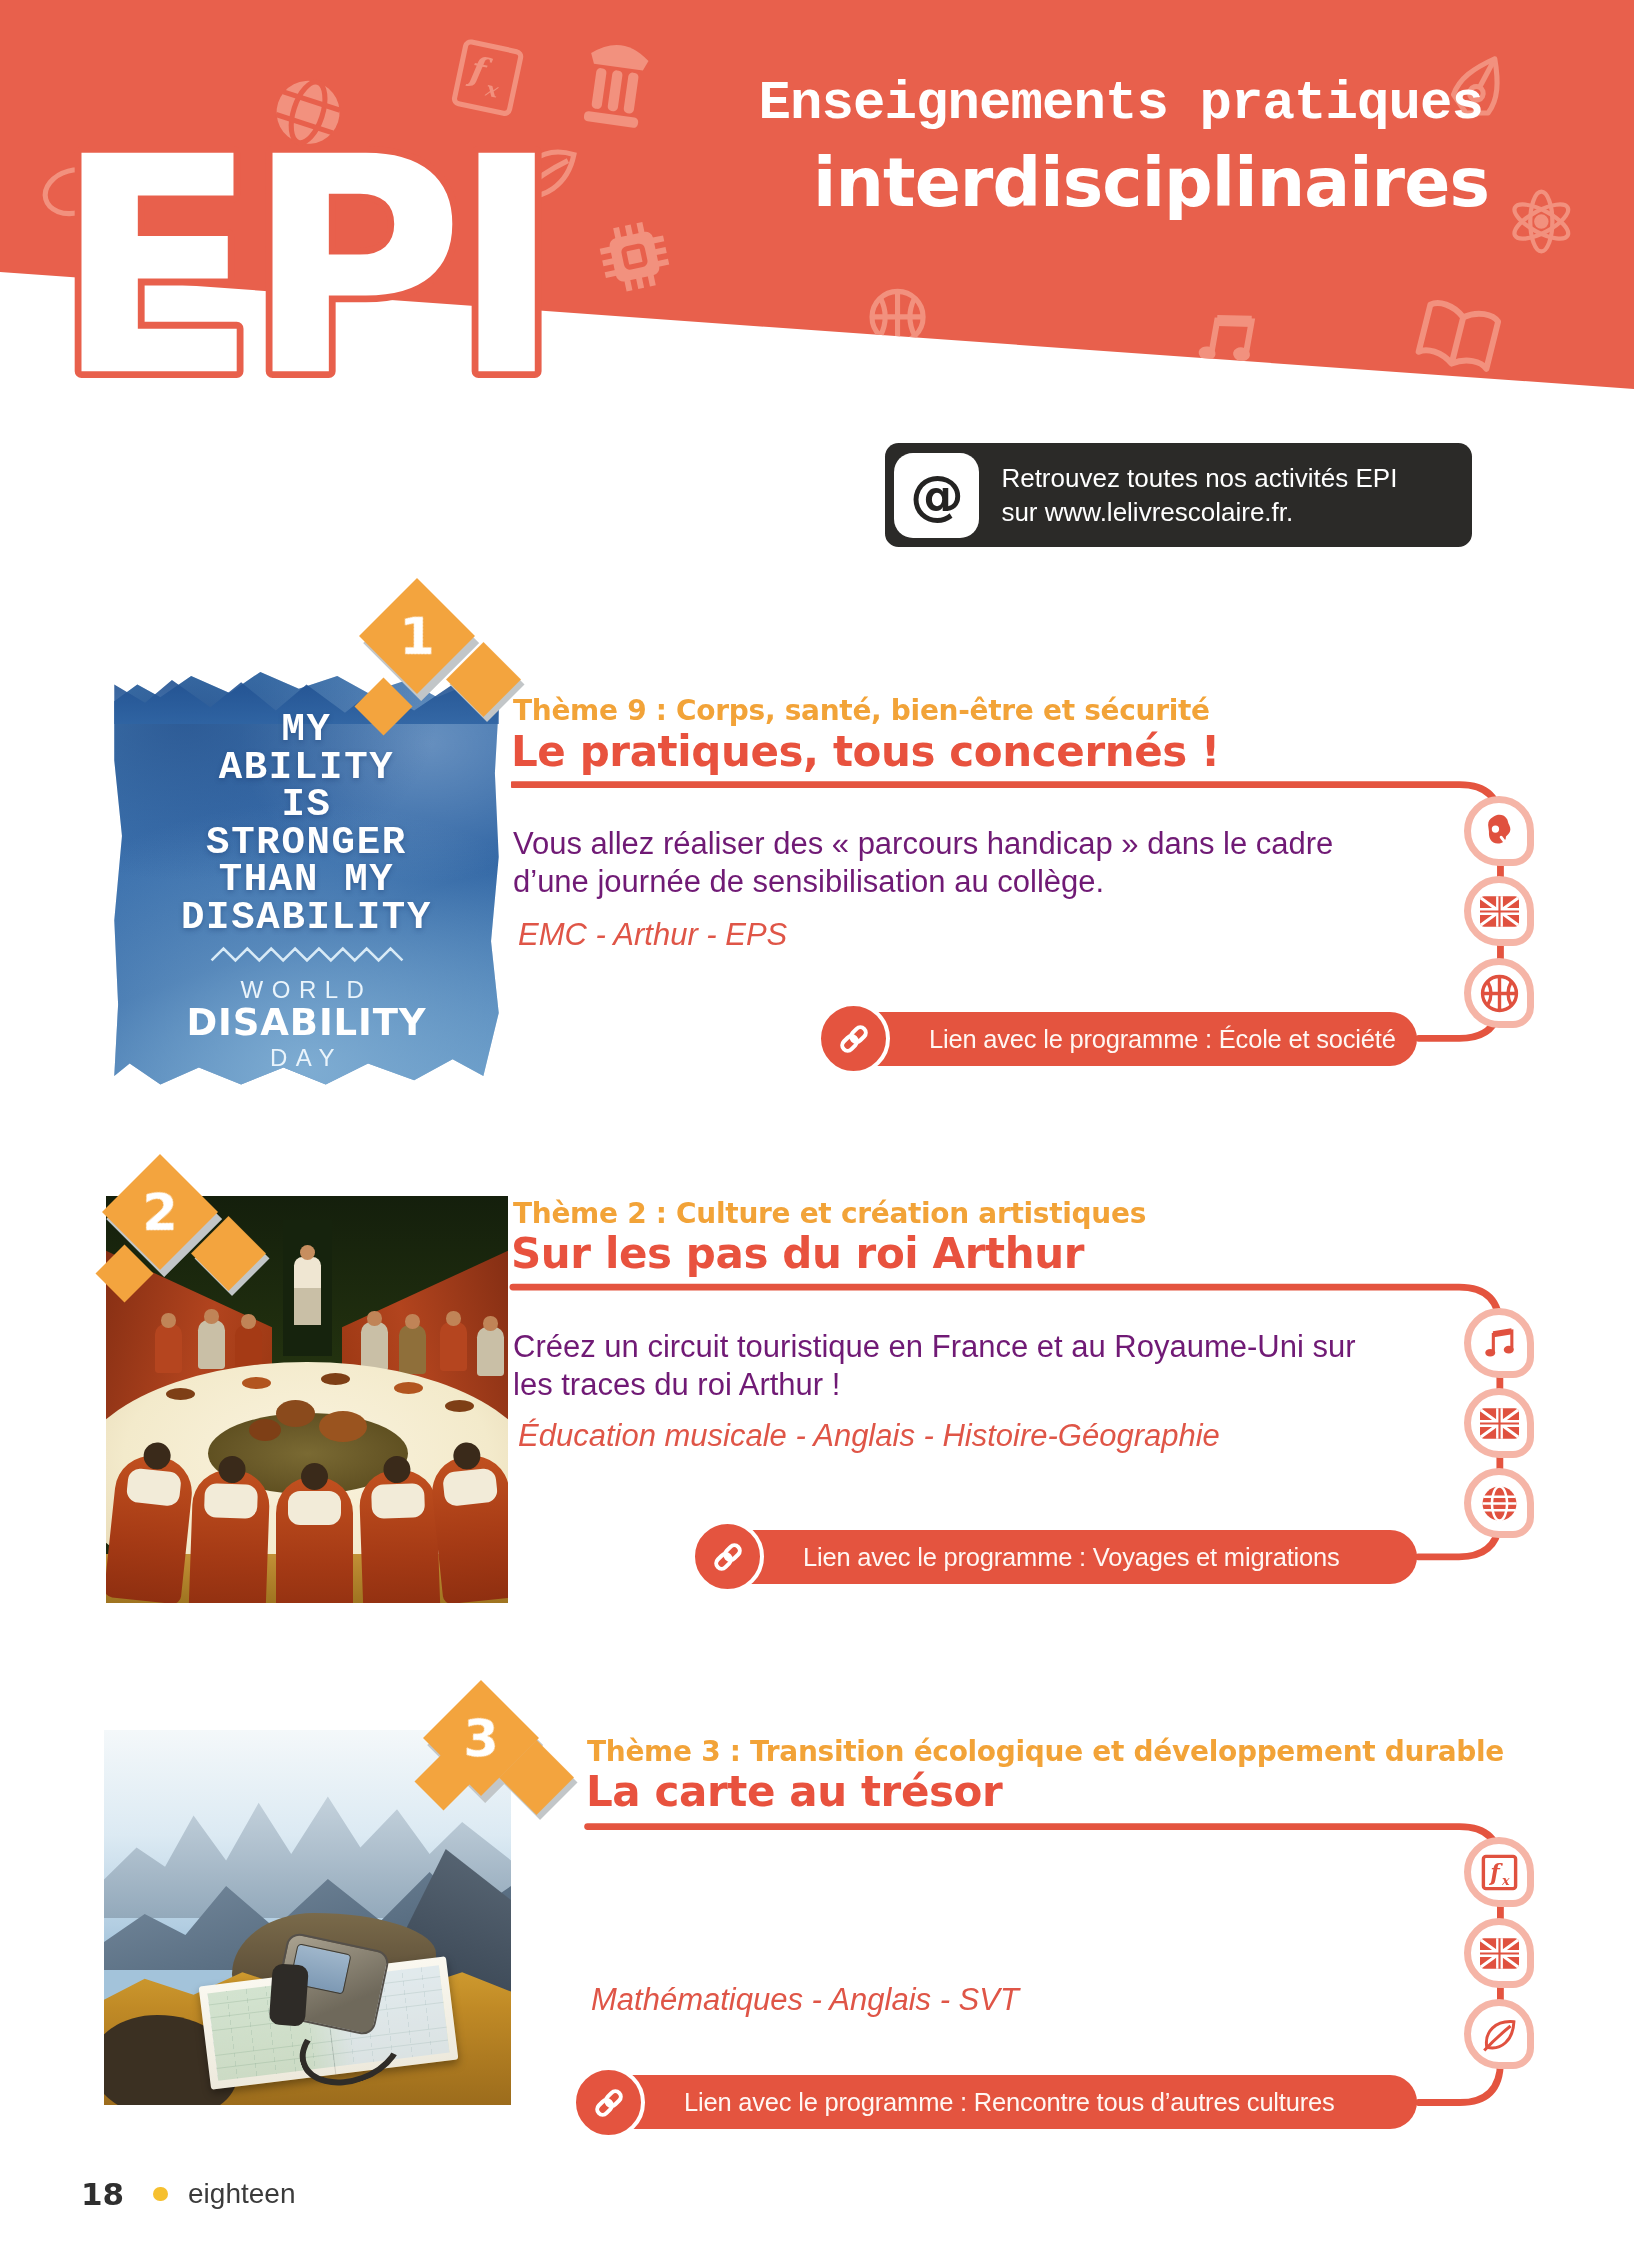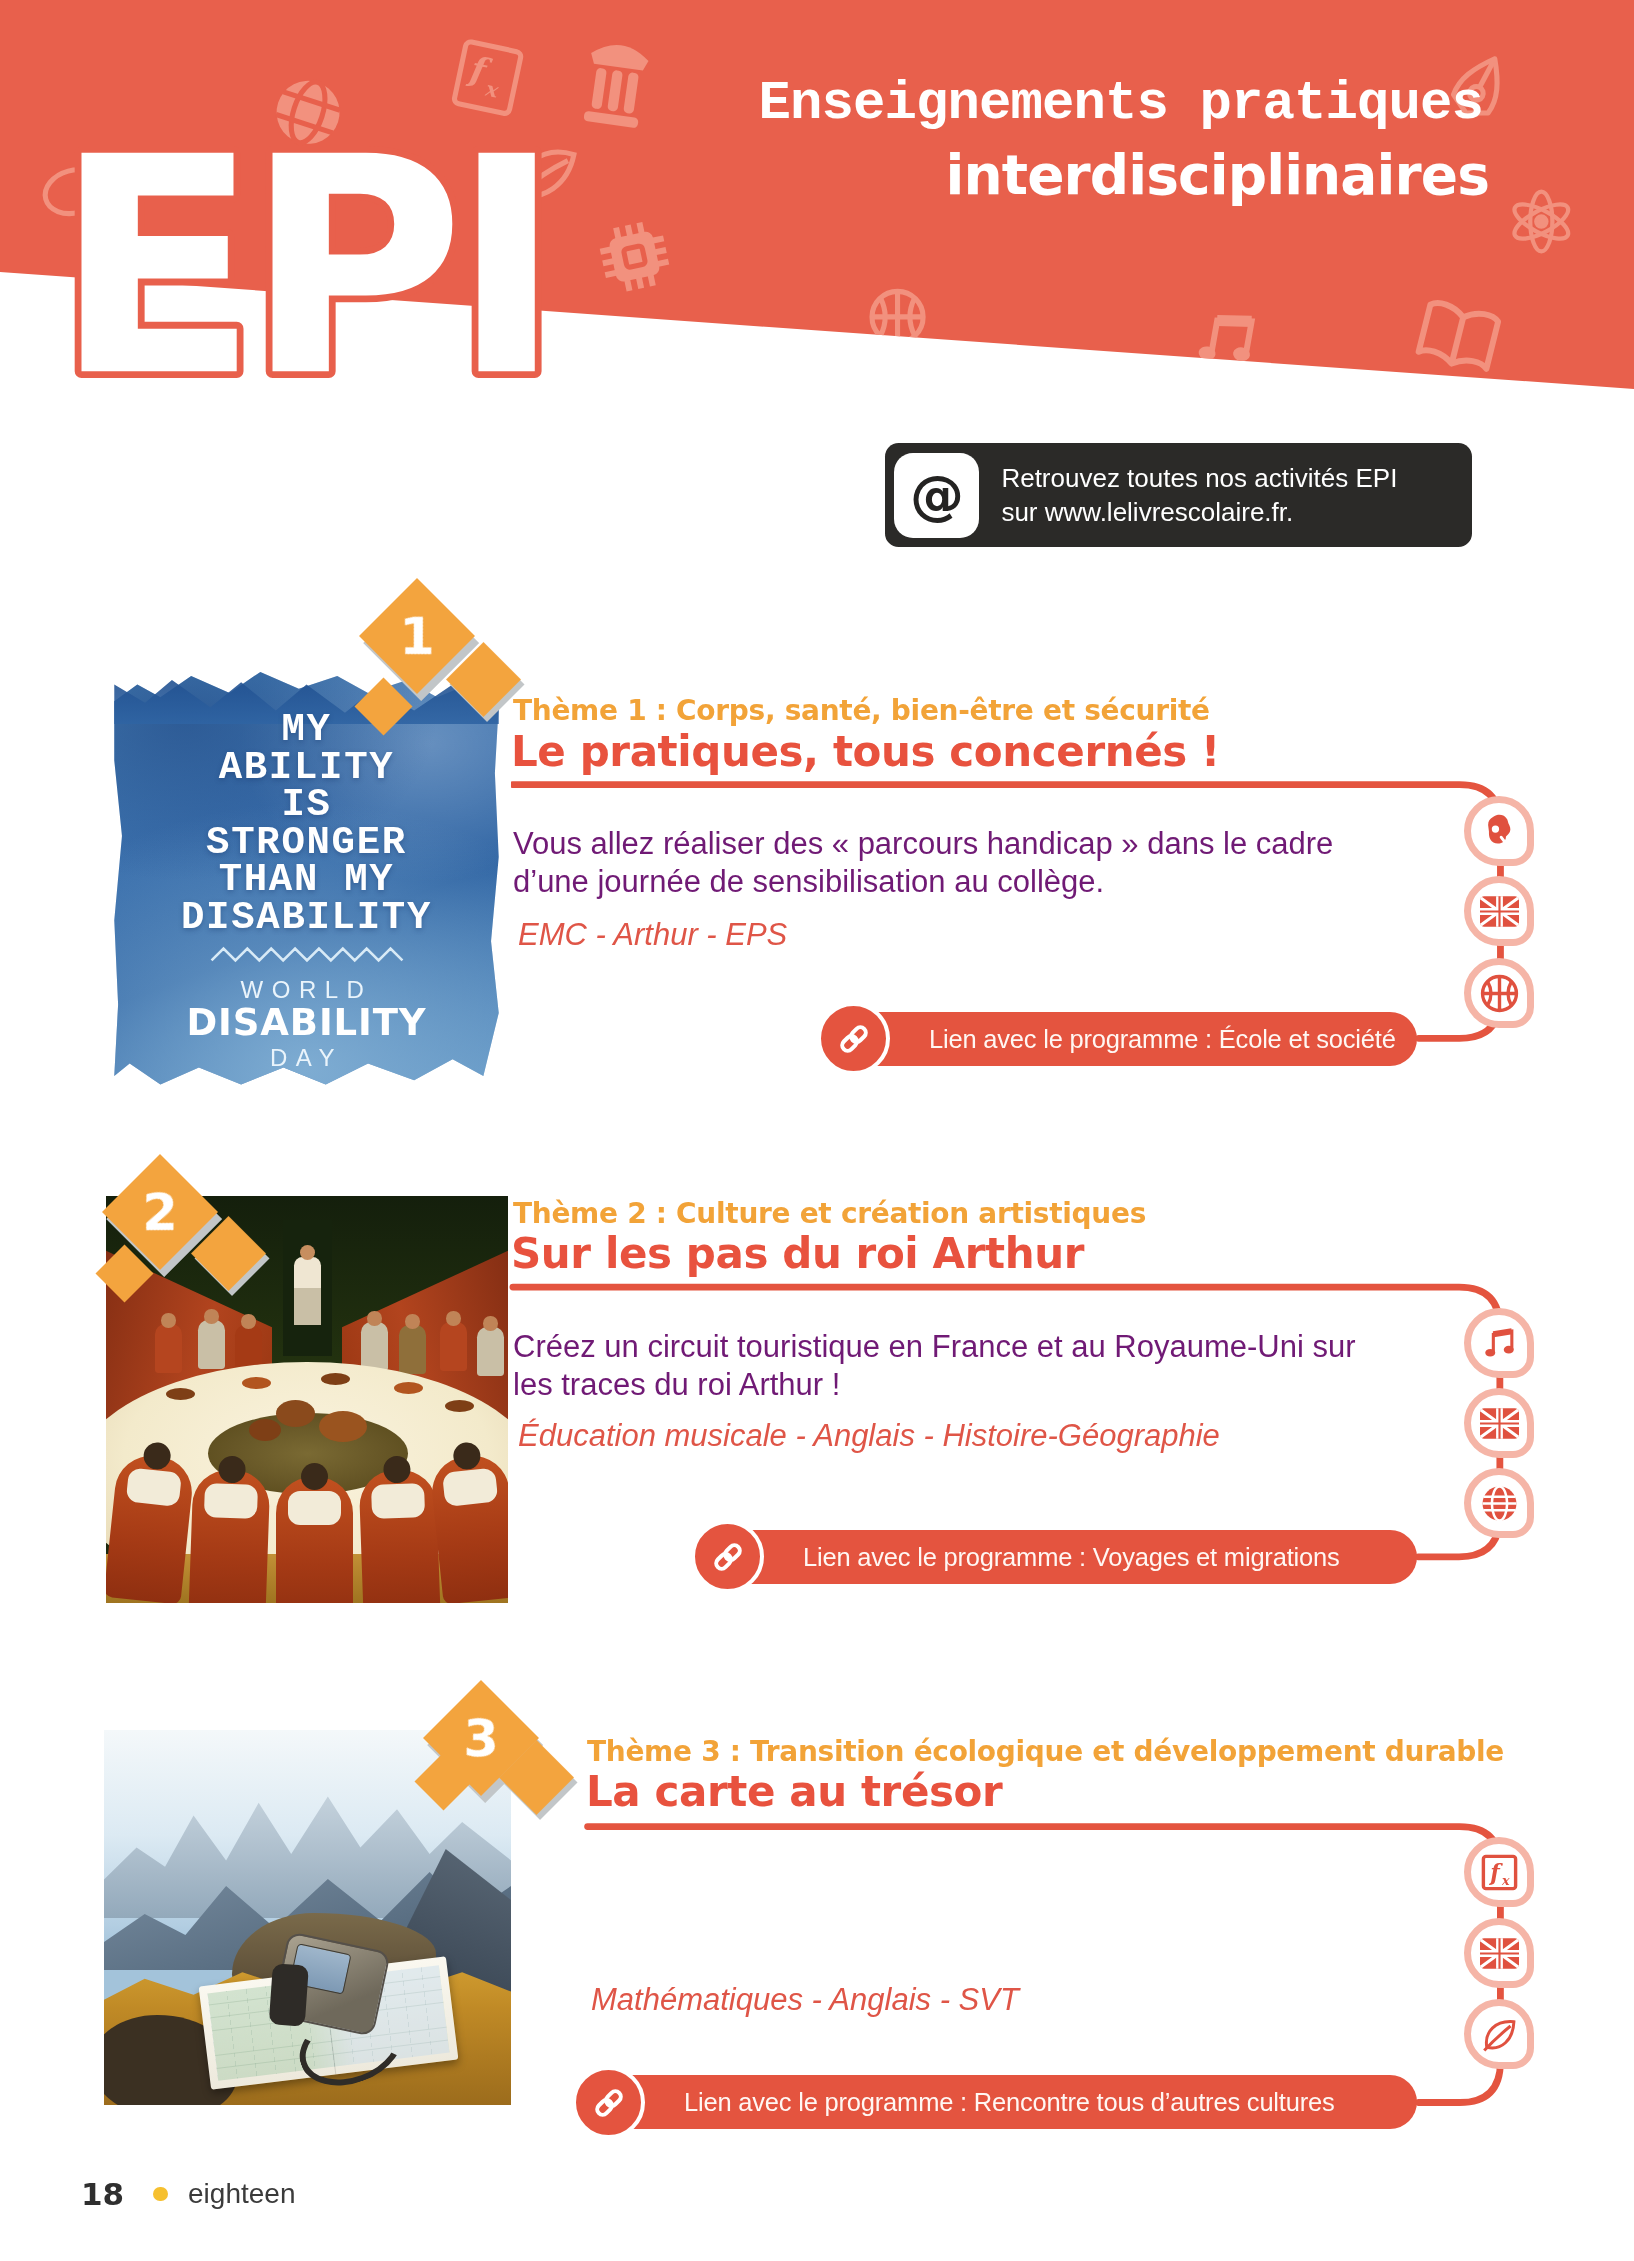--- a/index.html
+++ b/index.html
@@ -6,21 +6,21 @@
   #page{position:relative;width:1635px;height:2261px;background:#ffffff;overflow:hidden;
         font-family:"Liberation Sans",sans-serif;}
 
   
   .band{position:absolute;left:0;top:0;width:1635px;height:392px;background:#E8604C;
         clip-path:polygon(0 0,1635px 0,1635px 389px,0 272px);}
   .band-icons{position:absolute;left:0;top:0;}
   .h-title1{position:absolute;top:73px;right:152px;font-family:Liberation Mono, monospace;
             font-weight:bold;font-size:54px;color:#fff;letter-spacing:-0.9px;}
   .h-title2{position:absolute;top:143px;right:146px;font-family:"DejaVu Sans",sans-serif;
-            font-weight:bold;font-size:55px;color:#fff;letter-spacing:-0.9px;margin-left:31px;}
+            font-weight:bold;font-size:68px;color:#fff;letter-spacing:-0.9px;margin-left:31px;}
   .epi-logo{position:absolute;left:47px;top:41px;overflow:visible;}
   .epi-logo text{font-family:"DejaVu Sans",sans-serif;font-weight:bold;font-size:352px;
             letter-spacing:-16px;fill:#ffffff;stroke:#E8604C;stroke-width:16px;
             paint-order:stroke;stroke-linejoin:round;}
 
   
   .info-box{position:absolute;left:885px;top:443px;width:587px;height:104px;background:#2B2A28;
             border-radius:13.6px;display:flex;align-items:center;}
   .at-card{width:85px;height:85px;margin-left:9.4px;background:#fff;border-radius:19px;
            display:flex;align-items:center;justify-content:center;flex:none;}
@@ -279,21 +279,21 @@
     </div>
 
     <div class="badge-cluster">
       <div class="dia big">
           <span class="num">1</span>
         </div>
       <div class="dia med"></div>
       <div class="dia small"></div>
     </div>
 
-    <div class="theme">Thème 1 : Corps, santé, bien-être et sécurité</div>
+    <div class="theme">Thème 9 : Corps, santé, bien-être et sécurité</div>
     <h2 class="title">Le pratiques, tous concernés !</h2>
     <div class="bodytxt">
       <span class="bline">Vous allez réaliser des « parcours handicap » dans le cadre</span>
       <span class="bline">d’une journée de sensibilisation au collège.</span>
     </div>
     <div class="subjects">EMC - Arthur - EPS</div>
 
     <div class="ibadge" style="top:209px">
       <svg width="39" height="39" viewBox="0 0 48 48">
         <path d="M16 6c6-4 13-3 16 1 3 3 2 6 4 9 2 4 2 8-1 11l-3 3c0 4-2 7-6 8-5 2-11 0-13-4-2-3-2-6-2-10l-1-8c0-5 2-8 6-10z" fill="#E0513F"></path>

